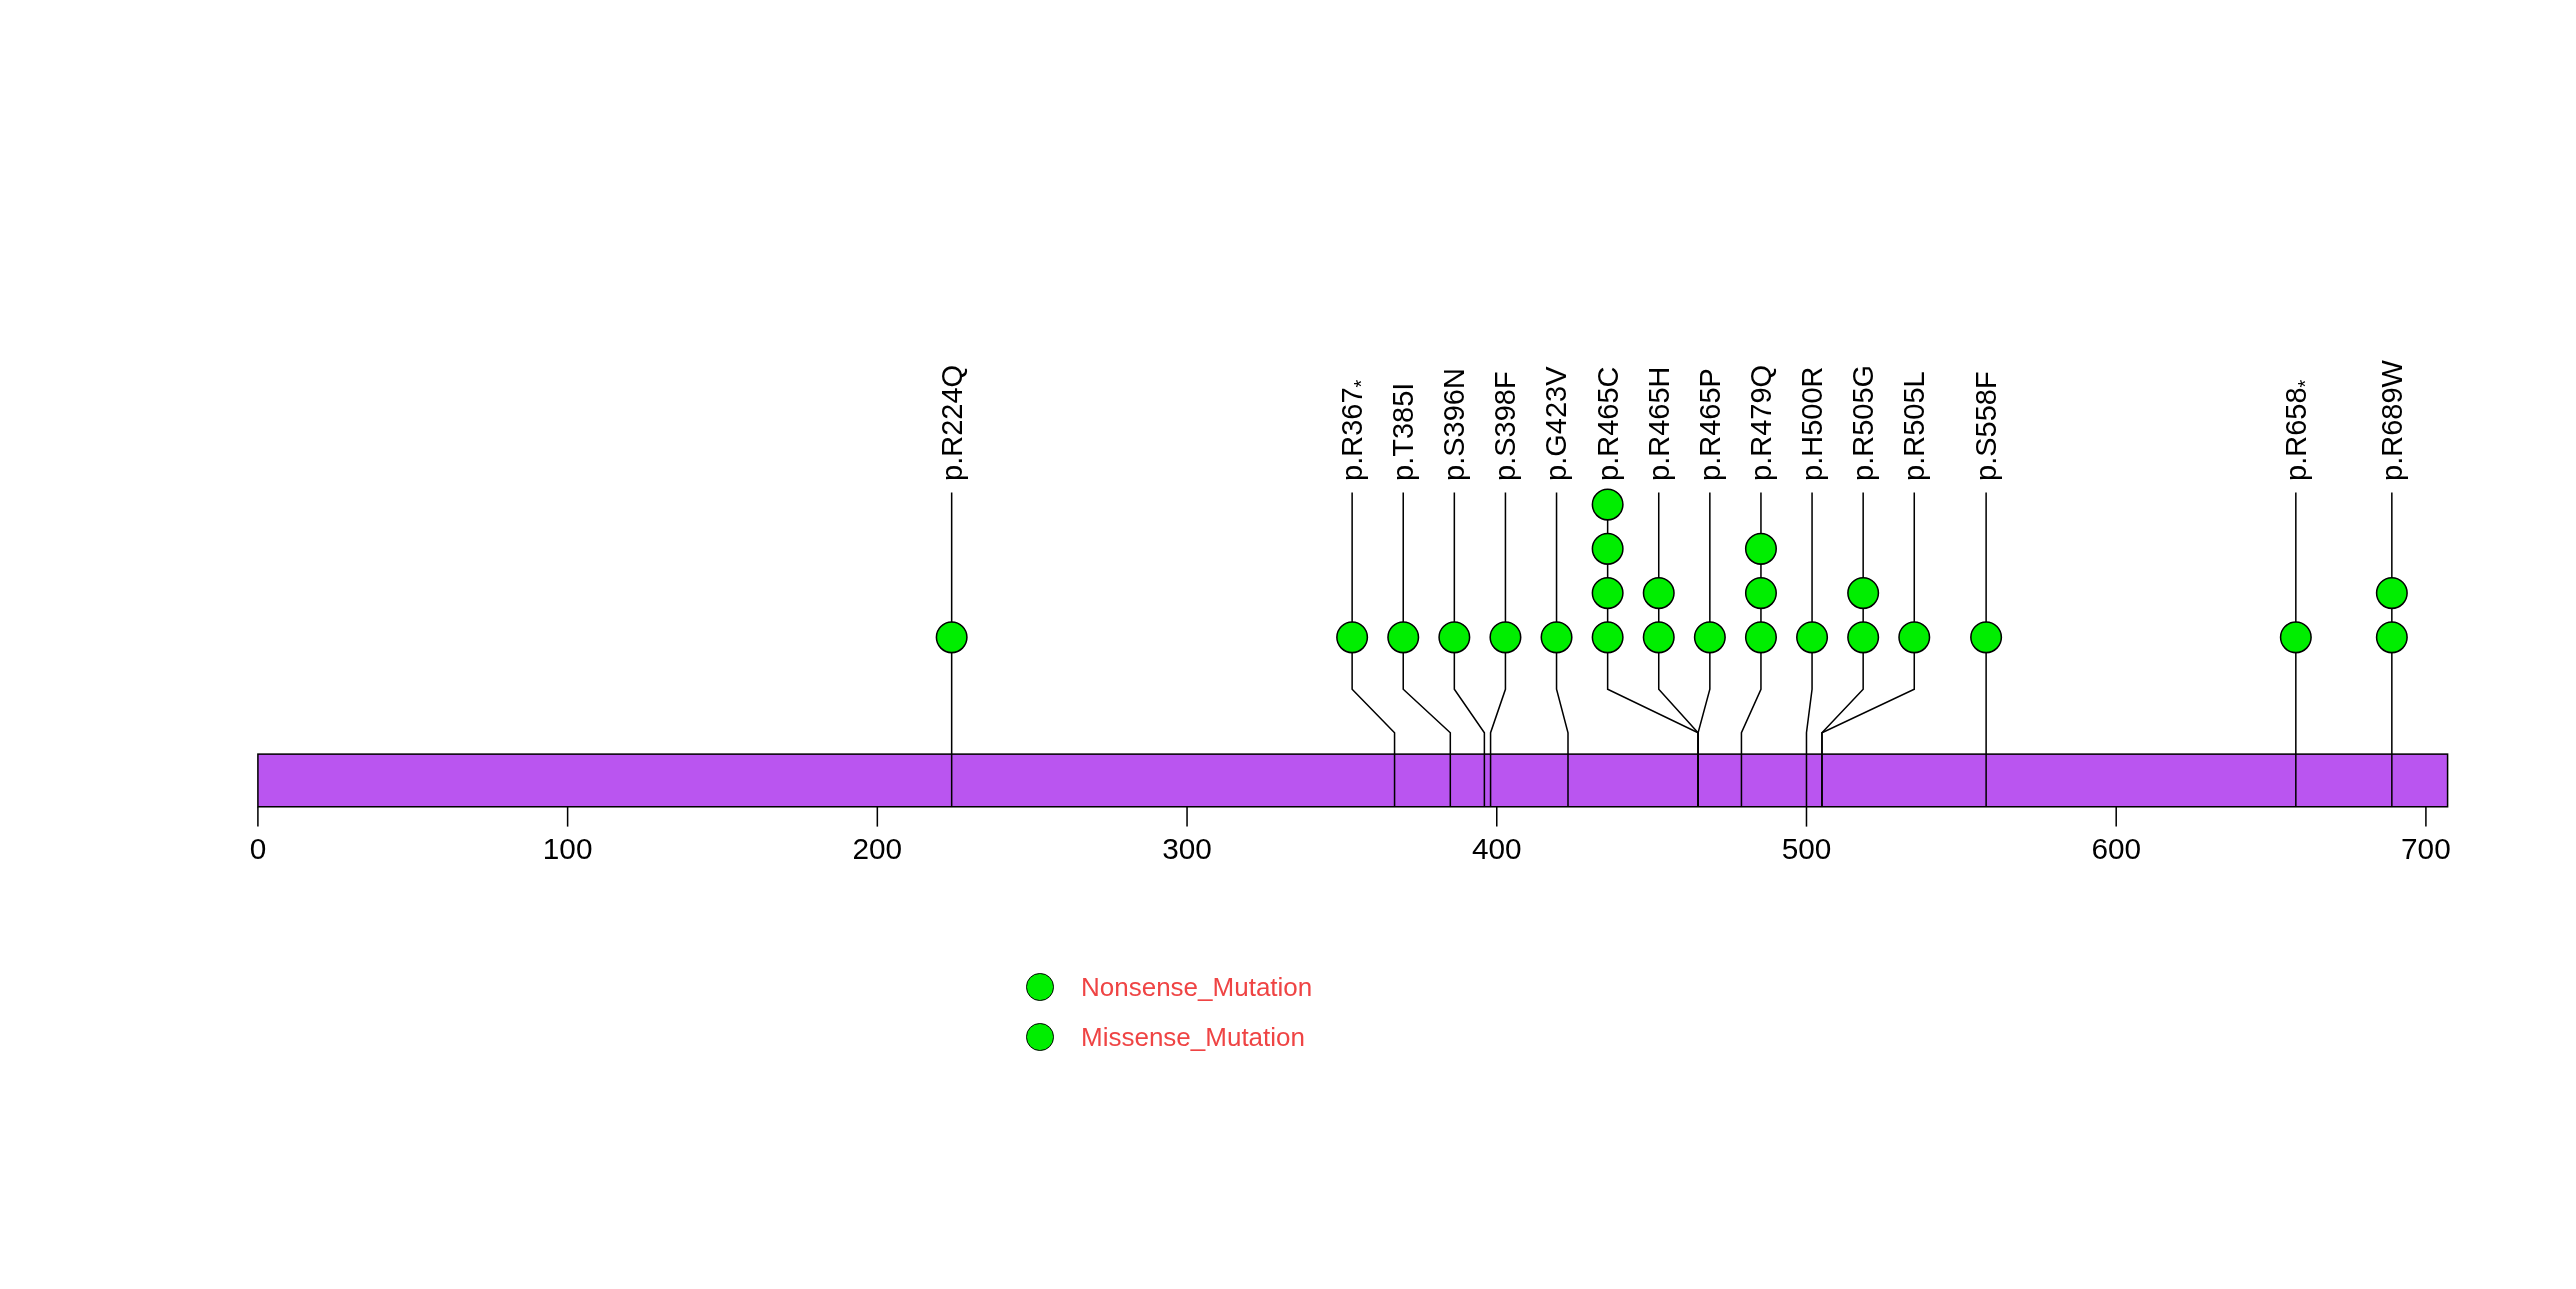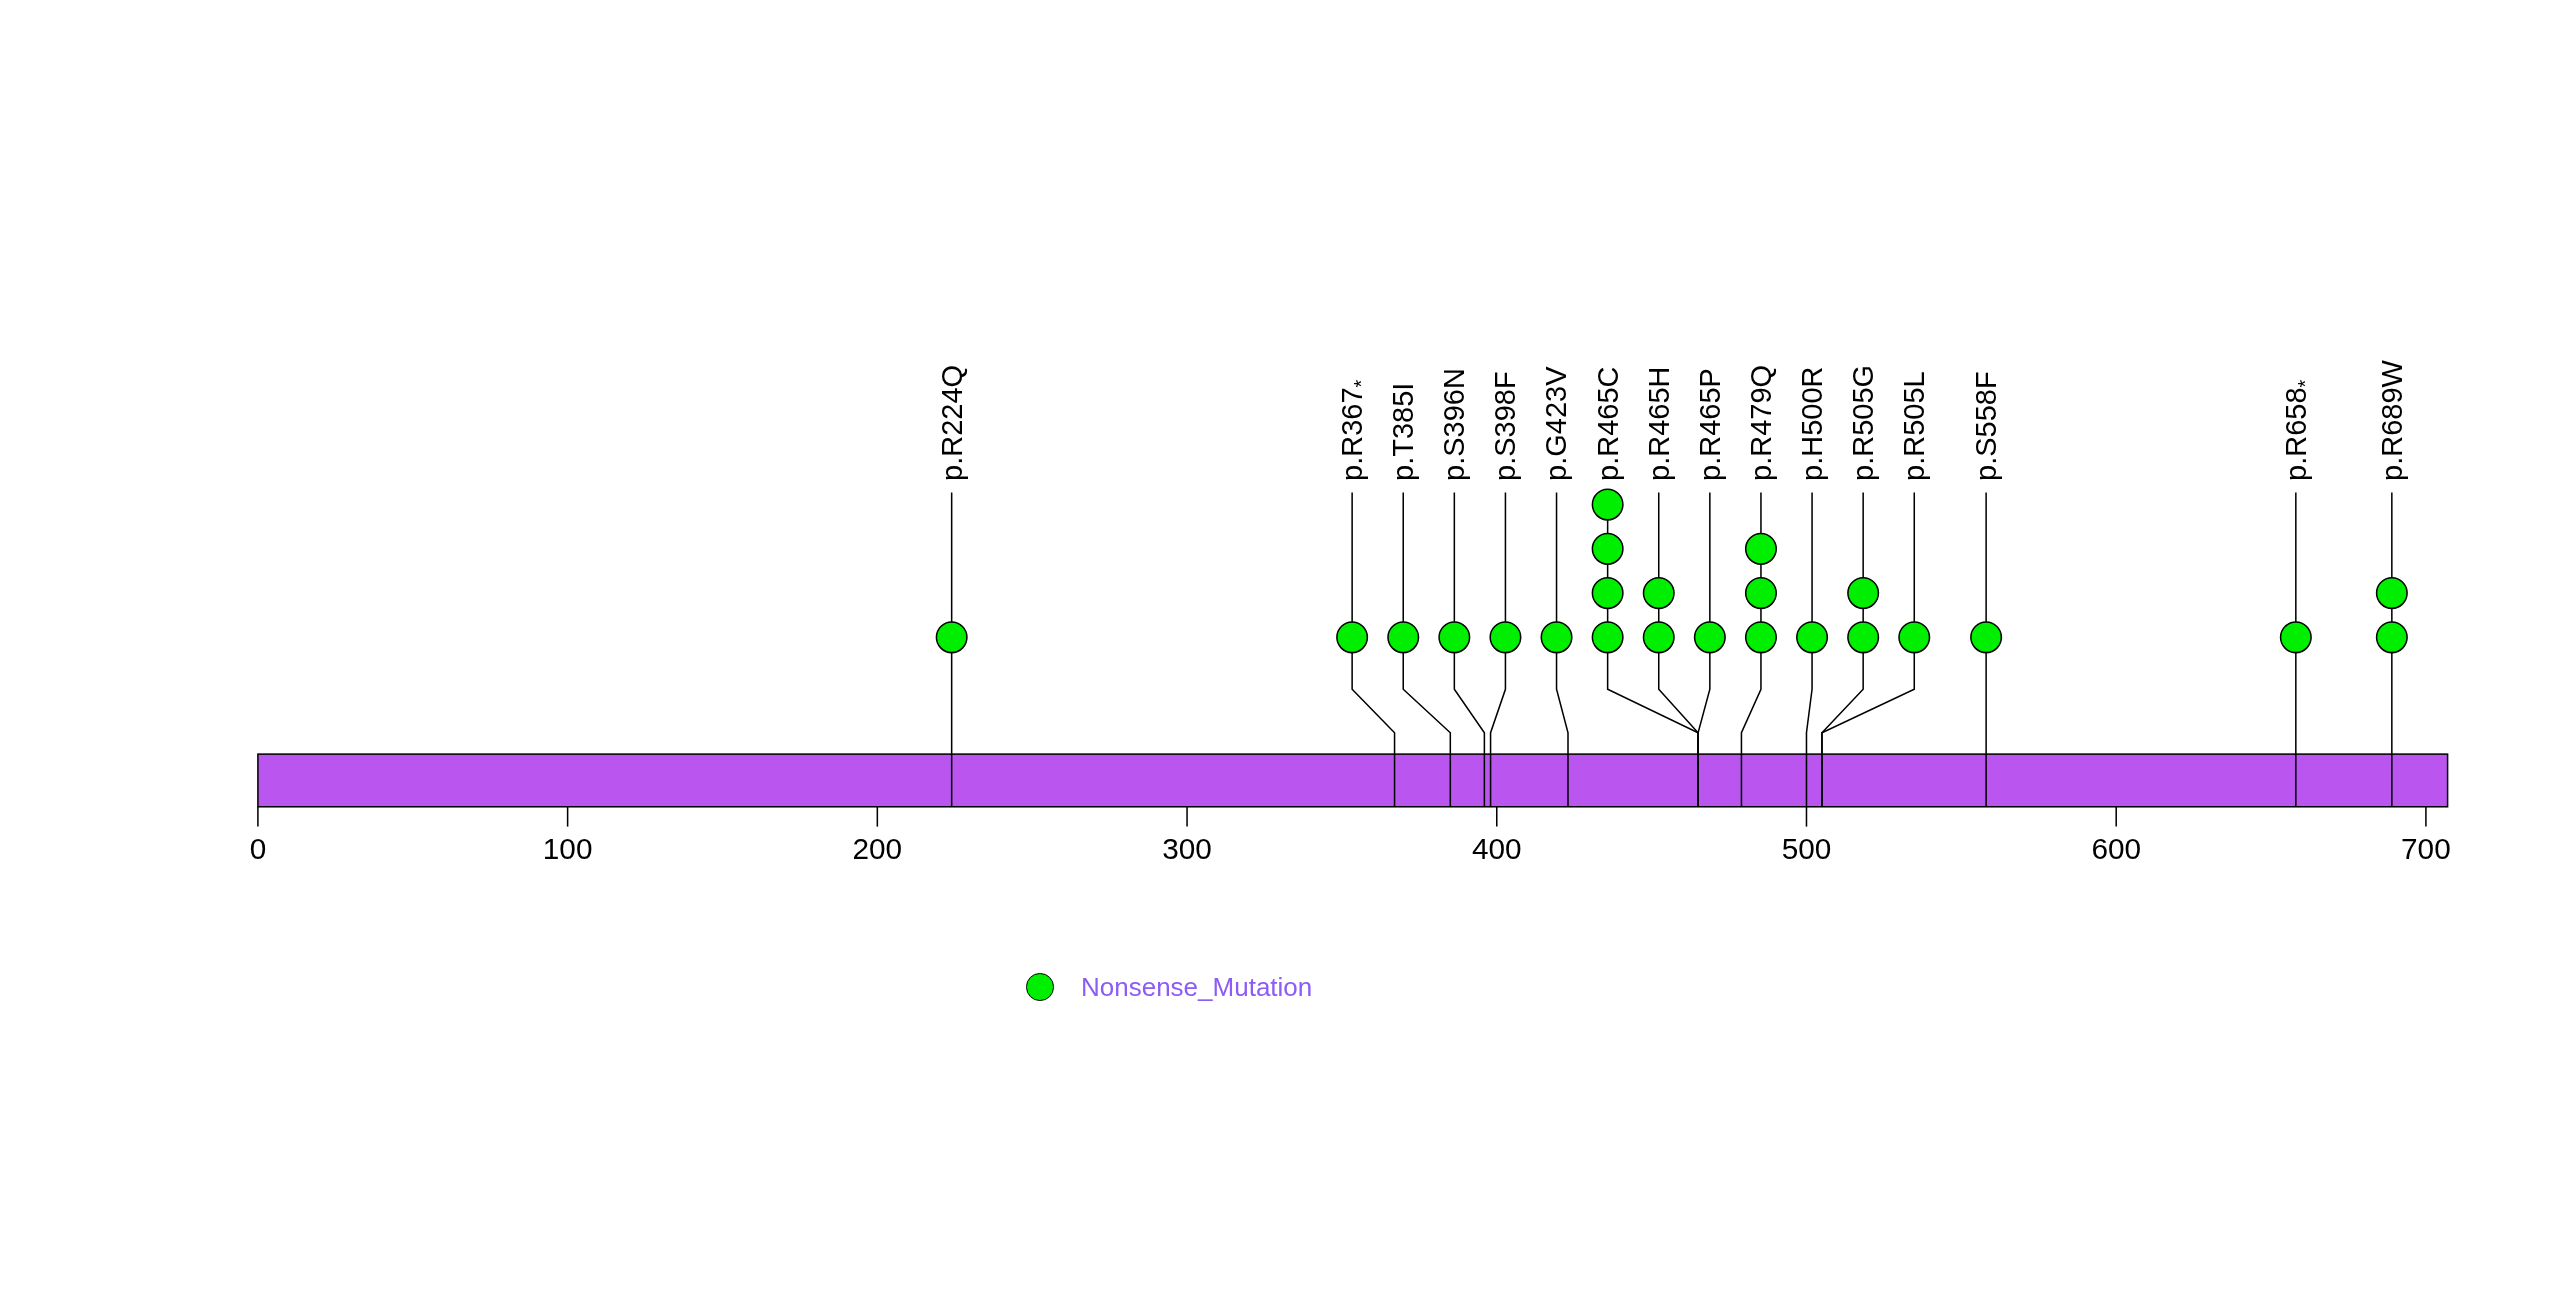--- a/index.html
+++ b/index.html
@@ -34,21 +34,21 @@
     width: 27.5px;
     height: 27.5px;
     border-radius: 50%;
     border: 1.5px solid #000000;
     box-sizing: border-box;
     flex: 0 0 auto;
   }
   .legend-text {
     margin-left: 27.5px;
     font-size: 26px;
-    color: #8b5cf6;
+    color: #ef4444;
     white-space: nowrap;
   }
 </style>
 </head>
 <body>
 
 <div id="canvas">
   <svg id="plot-svg" width="2576" height="1290" viewBox="0 0 3376 1690">
     <g id="bar-layer">
         <rect x="338" y="988" width="2869.713" height="69" fill="#BA55F0" stroke="#000000" stroke-width="2"></rect>
@@ -133,15 +133,19 @@
         <line x1="3179.3" x2="3179.3" y1="1057" y2="1083" stroke="#000000" stroke-width="2"></line>
         <text x="3179.3" y="1126" text-anchor="middle" font-size="39" fill="#000000" font-family="&quot;Liberation Sans&quot;, sans-serif">700</text>
       </g>
   </svg>
 
   <div id="legend">
     <div class="legend-row">
       <span class="legend-dot" style="background: rgb(0, 238, 0);"></span>
       <span class="legend-text">Nonsense_Mutation</span>
     </div>
+    <div class="legend-row">
+      <span class="legend-dot" style="background: rgb(0, 238, 0);"></span>
+      <span class="legend-text">Missense_Mutation</span>
+    </div>
   </div>
 </div>
 
 
 </body></html>

